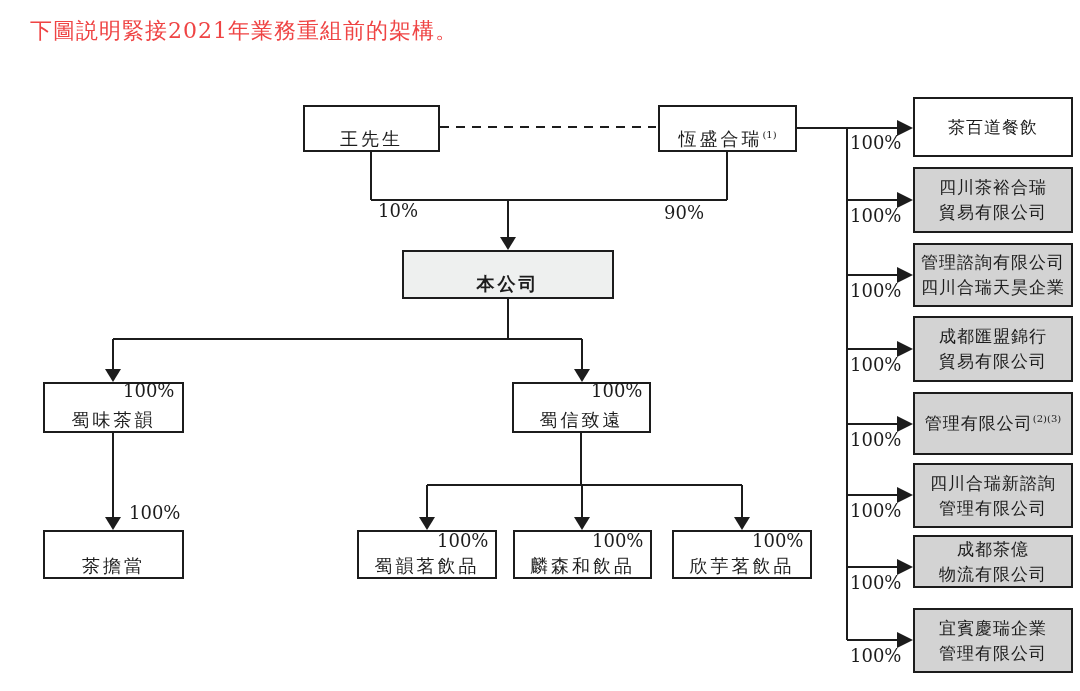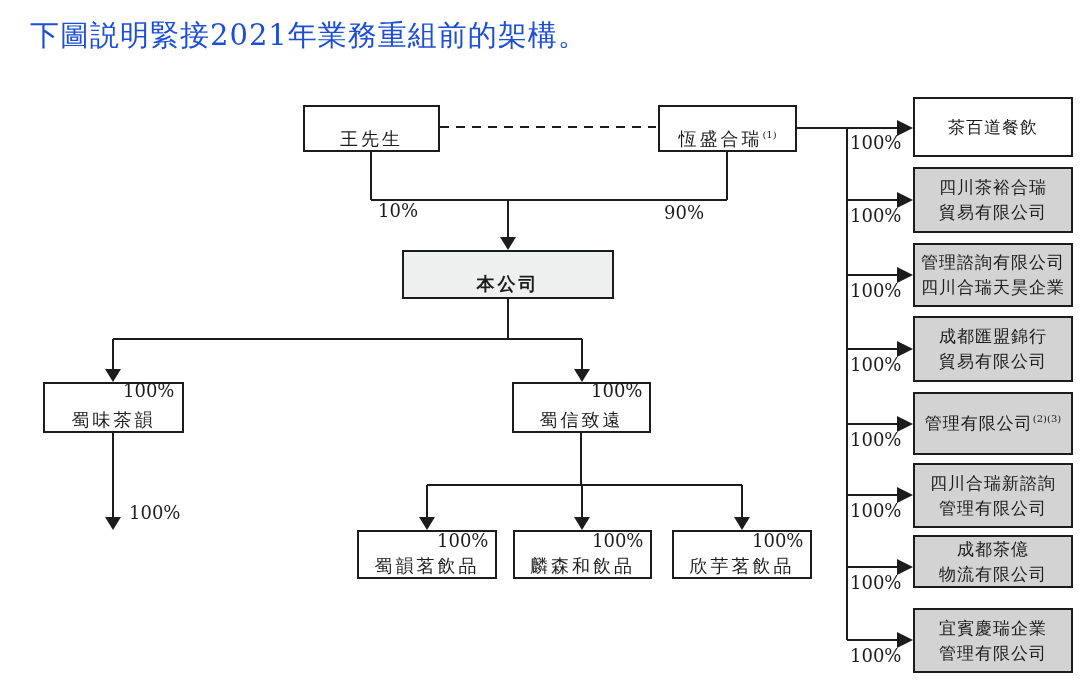--- a/index.html
+++ b/index.html
@@ -2,22 +2,22 @@
 <html style="--shaded-fill: #d3d3d3; --company-fill: #eef0ef; --line: #1c1c1c;"><head>
 <meta charset="utf-8">
 <style>
   html,body { margin:0; padding:0; background:#ffffff; }
   .canvas {
     position:relative; width:1080px; height:691px; background:#ffffff;
     font-family:"DejaVu Serif","Liberation Serif",serif; color:#1c1c1c;
     overflow:hidden;
   }
   .title {
-    position:absolute; left:30px; top:16px; font-size:29px; letter-spacing:1px;
-    color:#1d4ed8; white-space:nowrap;
+    position:absolute; left:30px; top:16px; font-size:22px; letter-spacing:1px;
+    color:#ef4444; white-space:nowrap;
   }
   svg.lines { position:absolute; left:0; top:0; width:1080px; height:691px; }
   svg.lines path { stroke:#1c1c1c; stroke-width:2; fill:none; }
   svg.lines polygon { fill:#1c1c1c; stroke:none; }
   .box {
     position:absolute; box-sizing:border-box; border:2px solid #1c1c1c;
     background:#ffffff; display:flex; flex-direction:column; align-items:center;
     justify-content:flex-end; text-align:center; font-size:18px; line-height:1.3;
     letter-spacing:3px; color:#1c1c1c;
   }
@@ -95,20 +95,23 @@
   </div>
   <div class="box company" style="left:402px;top:250px;width:212px;height:49px">
     <span>本公司</span>
   </div>
   <div class="box" style="left:43px;top:382px;width:141px;height:51px">
     <span>蜀味茶韻</span>
   </div>
   <div class="box" style="left:512px;top:382px;width:139px;height:51px">
     <span>蜀信致遠</span>
   </div>
+  <div class="box" style="left:43px;top:530px;width:141px;height:49px">
+    <span>茶擔當</span>
+  </div>
   <div class="box" style="left:357px;top:530px;width:140px;height:49px">
     <span>蜀韻茗飲品</span>
   </div>
   <div class="box" style="left:513px;top:530px;width:139px;height:49px">
     <span>麟森和飲品</span>
   </div>
   <div class="box" style="left:672px;top:530px;width:140px;height:49px">
     <span>欣芋茗飲品</span>
   </div>
 

